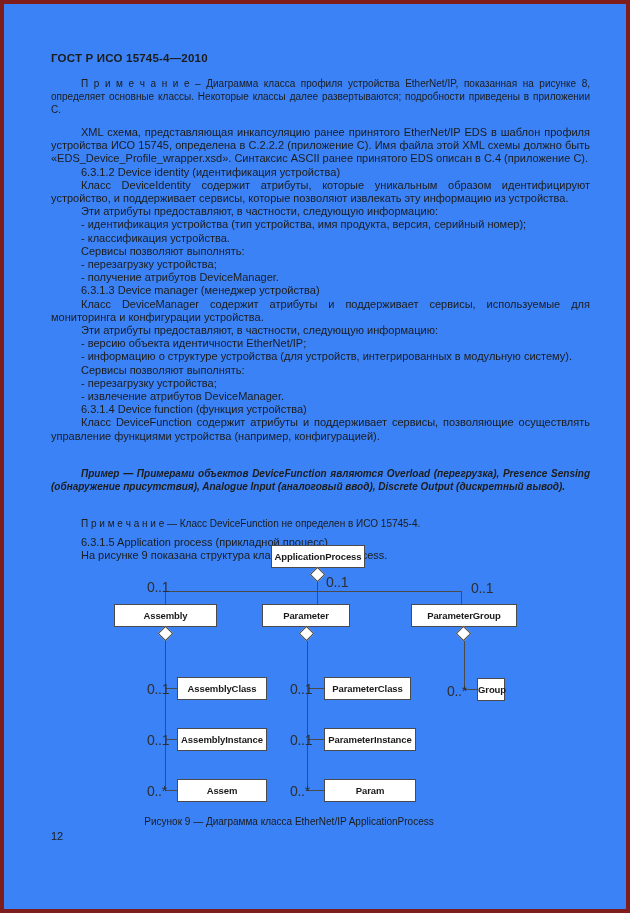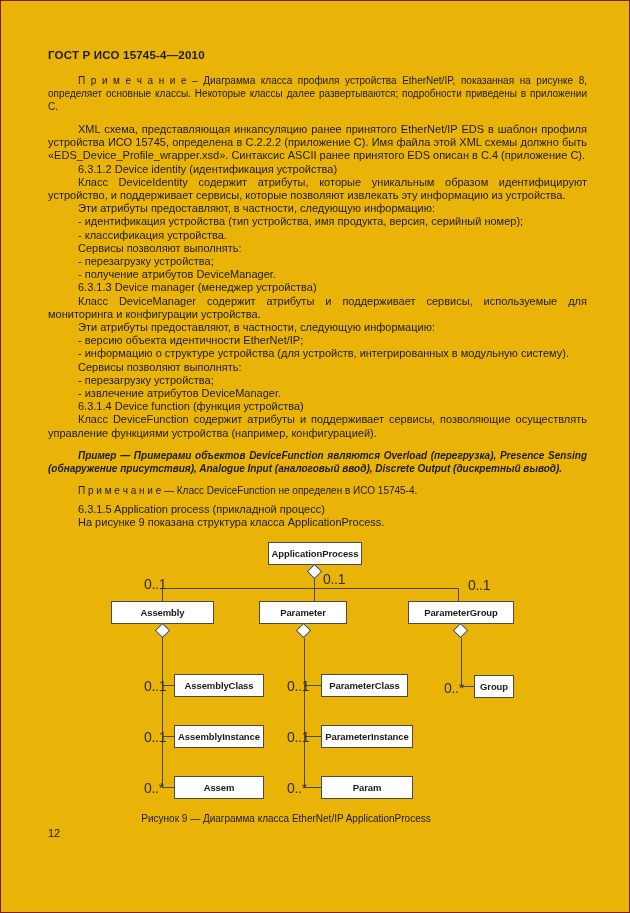--- a/index.html
+++ b/index.html
@@ -1,29 +1,29 @@
 <!DOCTYPE html>
 <html><head>
 <meta charset="utf-8">
 <style>
   * { margin:0; padding:0; box-sizing:border-box; }
   html,body { background:#ffffff; }
   body { width:630px; height:913px; font-family:"Liberation Sans", sans-serif; }
   .page {
-    position:relative; width:630px; height:913px; background:#eab308;
-    color:#1c1c1c; border:1px solid #7f1d1d; overflow:hidden;
+    position:relative; width:630px; height:913px; background:#3b82f6;
+    color:#1c1c1c; border:4px solid #7f1d1d; overflow:hidden;
   }
   .textblock { position:absolute; left:47px; top:48px; width:539px; }
   .doc-header { font-weight:bold; font-size:11.5px; letter-spacing:.2px; margin-bottom:13px; }
   p.body { font-size:11px; line-height:13.2px; text-align:justify; }
   p.note { font-size:10px; line-height:13px; text-align:justify; }
   p.example { font-size:10px; line-height:13.2px; font-weight:bold; font-style:italic; text-align:justify; }
   .ind { text-indent:30px; }
   .mt10 { margin-top:10px; }
-  .mt9 { margin-top:9px; }
+  .mt9 { margin-top:24px; }
   .mt6 { margin-top:6px; }
   
   .diagram { position:absolute; left:0; top:0; width:630px; height:913px; }
   .ubox {
     position:absolute; height:23px; border:1px solid #4a4a4a; background:#fff;
     font-size:9.5px; font-weight:bold; text-align:center; line-height:21px;
     color:#1a1a1a; white-space:nowrap; letter-spacing:-0.1px;
   }
   .hline { position:absolute; height:1px; background:#4a4a4a; }
   .vline { position:absolute; width:1px; background:#4a4a4a; }
@@ -108,18 +108,18 @@
     <div class="mult" style="left:286px;top:677px">0..1</div>
     <div class="mult" style="left:286px;top:728px">0..1</div>
     <div class="mult" style="left:286px;top:779px">0..*</div>
     <div class="ubox" style="left:320px;top:673px;width:87px">ParameterClass</div>
     <div class="ubox" style="left:320px;top:724px;width:92px">ParameterInstance</div>
     <div class="ubox" style="left:320px;top:775px;width:92px">Param</div>
 
     <div class="vline" style="left:460px;top:637px;height:49px"></div>
     <div class="hline" style="left:460px;top:685px;width:13px"></div>
     <div class="mult" style="left:443px;top:679px">0..*</div>
-    <div class="ubox" style="left:473px;top:674px;width:40px">Group</div>
+    <div class="ubox" style="left:473px;top:674px;width:28px">Group</div>
   </div>
 
   <div class="caption">Рисунок 9 — Диаграмма класса EtherNet/IP ApplicationProcess</div>
   <div class="pagenum">12</div>
 </div>
 
 </body></html>

